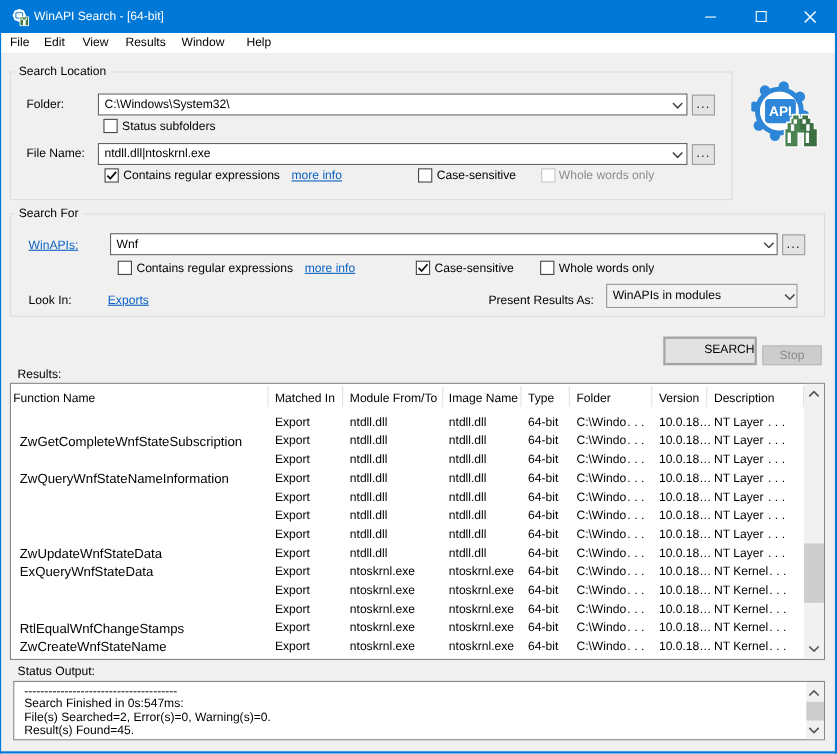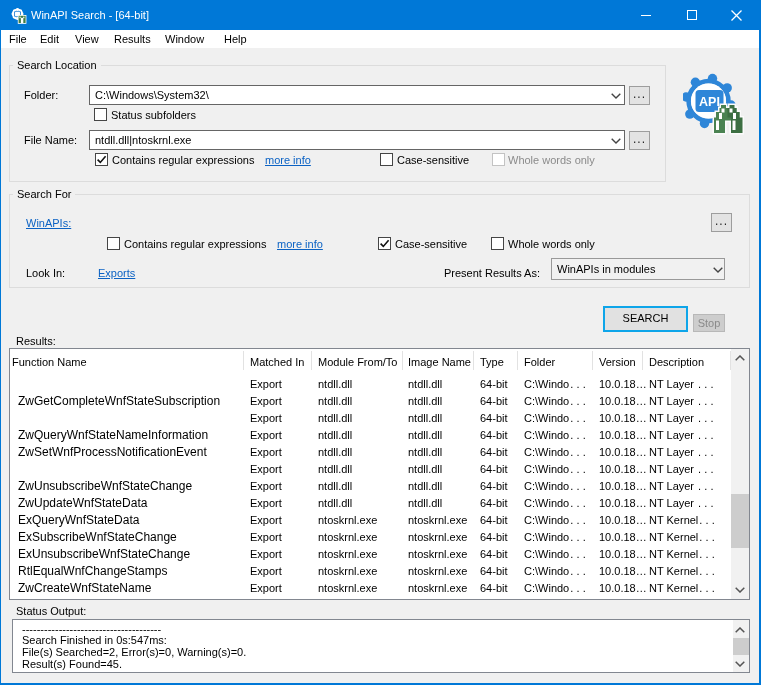--- a/index.html
+++ b/index.html
@@ -147,20 +147,26 @@
  <div class="lbl link" style="left:265px;top:154px">more info</div>
  <div class="cb" style="left:380px;top:153px"></div>
  <div class="lbl" style="left:397px;top:154px">Case-sensitive</div>
  <div class="cb dis" style="left:492px;top:153px"></div>
  <div class="lbl" style="left:508px;top:154px;color:#8b8b8b">Whole words only</div>
 
  <div class="grp" style="left:9px;top:194px;width:741px;height:94px"></div>
  <div class="glabel" style="left:13px;top:188px">Search For</div>
 
  <div class="lbl link" style="left:26px;top:217px">WinAPIs:</div>
+ <div class="combo" style="left:100px;top:212px;width:607px">
+   <span class="tx">Wnf</span>
+      <svg class="chev" style="left:593px;top:7px" width="10" height="6" viewBox="0 0 10 6">
+        <polyline points="0.7,0.7 5,5 9.3,0.7" fill="none" stroke="#444" stroke-width="1.4"></polyline>
+      </svg>
+ </div>
  <div class="dots" style="left:711px;top:213px">...</div>
 
  <div class="cb" style="left:107px;top:237px"></div>
  <div class="lbl" style="left:124px;top:238px">Contains regular expressions</div>
  <div class="lbl link" style="left:277px;top:238px">more info</div>
  <div class="cb" style="left:378px;top:237px">
       <svg width="11" height="11" viewBox="0 0 11 11" style="position:absolute;left:0;top:0">
         <polyline points="1.6,5.6 4.3,8.4 9.6,2.2" fill="none" stroke="#111" stroke-width="1.6"></polyline>
       </svg>
     </div>
@@ -171,22 +177,22 @@
  <div class="lbl" style="left:26px;top:267px">Look In:</div>
  <div class="lbl link" style="left:98px;top:267px">Exports</div>
  <div class="lbl" style="left:444px;top:267px">Present Results As:</div>
  <div class="combo" style="left:551px;top:258px;width:174px;height:22px;background:#f1f1f1;border-color:#999">
    <span class="tx" style="line-height:20px">WinAPIs in modules</span>
       <svg class="chev" style="left:161px;top:8px" width="10" height="6" viewBox="0 0 10 6">
         <polyline points="0.7,0.7 5,5 9.3,0.7" fill="none" stroke="#444" stroke-width="1.4"></polyline>
       </svg>
  </div>
 
- <div class="abs" style="left:603px;top:306px;width:85px;height:26px;background:#e1e1e1;border:2px solid #0ea5e9;text-align:center;line-height:21px">SEARCH</div>
- <div class="abs" style="left:693px;top:314px;width:32px;height:18px;background:#cdcdcd;border:1px solid #b8b8b8;text-align:center;line-height:16px;color:#8a8a8a">Stop</div>
+ <div class="abs" style="left:603px;top:306px;width:85px;height:26px;background:#e1e1e1;border:2px solid #a3a3a3;text-align:right;line-height:21px">SEARCH</div>
+ <div class="abs" style="left:693px;top:314px;width:54px;height:18px;background:#cdcdcd;border:1px solid #b8b8b8;text-align:center;line-height:16px;color:#8a8a8a">Stop</div>
 
  <div class="lbl" style="left:16px;top:335px">Results:</div>
  <div id="lv">
 <span class="hc" style="left:2px">Function Name</span>
 <span class="hc" style="left:240px">Matched In</span>
 <span class="hc" style="left:308px">Module From/To</span>
 <span class="hc" style="left:398px">Image Name</span>
 <span class="hc" style="left:470px">Type</span>
 <span class="hc" style="left:514px">Folder</span>
 <span class="hc" style="left:589px">Version</span>
@@ -231,40 +237,38 @@
         <span class="c c1" style="left:8px">ZwQueryWnfStateNameInformation</span>
         <span class="c" style="left:240px">Export</span>
         <span class="c" style="left:308px">ntdll.dll</span>
         <span class="c" style="left:398px">ntdll.dll</span>
         <span class="c" style="left:470px">64-bit</span>
         <span class="c" style="left:514px">C:\Windo<span class="dts">...</span></span>
         <span class="c" style="left:589px">10.0.18…</span>
         <span class="c" style="left:639px">NT Layer <span class="dts">...</span></span>
       </div>
 <div class="row" style="top:95px">
-        <span class="c c1" style="left:8px">ZwSetWnfProcessNotificationEvent</span>
         <span class="c" style="left:240px">Export</span>
         <span class="c" style="left:308px">ntdll.dll</span>
         <span class="c" style="left:398px">ntdll.dll</span>
         <span class="c" style="left:470px">64-bit</span>
         <span class="c" style="left:514px">C:\Windo<span class="dts">...</span></span>
         <span class="c" style="left:589px">10.0.18…</span>
         <span class="c" style="left:639px">NT Layer <span class="dts">...</span></span>
       </div>
 <div class="row" style="top:112px">
         <span class="c" style="left:240px">Export</span>
         <span class="c" style="left:308px">ntdll.dll</span>
         <span class="c" style="left:398px">ntdll.dll</span>
         <span class="c" style="left:470px">64-bit</span>
         <span class="c" style="left:514px">C:\Windo<span class="dts">...</span></span>
         <span class="c" style="left:589px">10.0.18…</span>
         <span class="c" style="left:639px">NT Layer <span class="dts">...</span></span>
       </div>
 <div class="row" style="top:129px">
-        <span class="c c1" style="left:8px">ZwUnsubscribeWnfStateChange</span>
         <span class="c" style="left:240px">Export</span>
         <span class="c" style="left:308px">ntdll.dll</span>
         <span class="c" style="left:398px">ntdll.dll</span>
         <span class="c" style="left:470px">64-bit</span>
         <span class="c" style="left:514px">C:\Windo<span class="dts">...</span></span>
         <span class="c" style="left:589px">10.0.18…</span>
         <span class="c" style="left:639px">NT Layer <span class="dts">...</span></span>
       </div>
 <div class="row" style="top:146px">
         <span class="c c1" style="left:8px">ZwUpdateWnfStateData</span>
@@ -280,31 +284,29 @@
         <span class="c c1" style="left:8px">ExQueryWnfStateData</span>
         <span class="c" style="left:240px">Export</span>
         <span class="c" style="left:308px">ntoskrnl.exe</span>
         <span class="c" style="left:398px">ntoskrnl.exe</span>
         <span class="c" style="left:470px">64-bit</span>
         <span class="c" style="left:514px">C:\Windo<span class="dts">...</span></span>
         <span class="c" style="left:589px">10.0.18…</span>
         <span class="c" style="left:639px">NT Kernel<span class="dts">...</span></span>
       </div>
 <div class="row" style="top:180px">
-        <span class="c c1" style="left:8px">ExSubscribeWnfStateChange</span>
         <span class="c" style="left:240px">Export</span>
         <span class="c" style="left:308px">ntoskrnl.exe</span>
         <span class="c" style="left:398px">ntoskrnl.exe</span>
         <span class="c" style="left:470px">64-bit</span>
         <span class="c" style="left:514px">C:\Windo<span class="dts">...</span></span>
         <span class="c" style="left:589px">10.0.18…</span>
         <span class="c" style="left:639px">NT Kernel<span class="dts">...</span></span>
       </div>
 <div class="row" style="top:197px">
-        <span class="c c1" style="left:8px">ExUnsubscribeWnfStateChange</span>
         <span class="c" style="left:240px">Export</span>
         <span class="c" style="left:308px">ntoskrnl.exe</span>
         <span class="c" style="left:398px">ntoskrnl.exe</span>
         <span class="c" style="left:470px">64-bit</span>
         <span class="c" style="left:514px">C:\Windo<span class="dts">...</span></span>
         <span class="c" style="left:589px">10.0.18…</span>
         <span class="c" style="left:639px">NT Kernel<span class="dts">...</span></span>
       </div>
 <div class="row" style="top:214px">
         <span class="c c1" style="left:8px">RtlEqualWnfChangeStamps</span>

